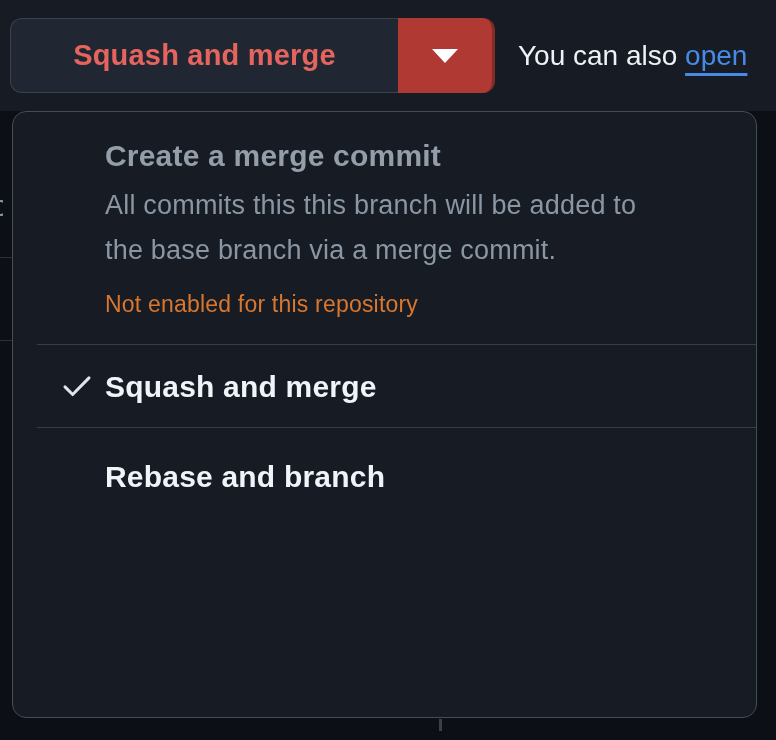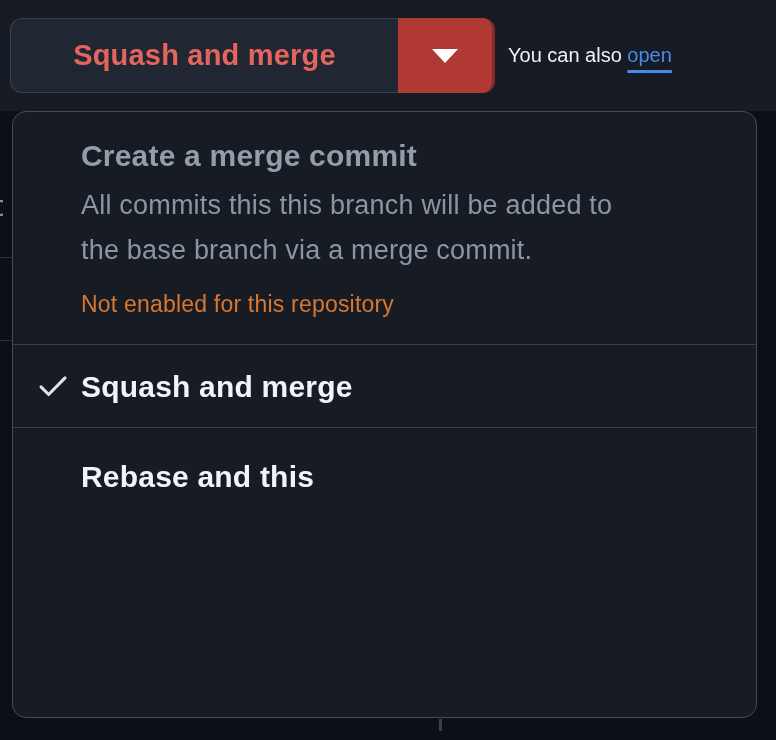--- a/index.html
+++ b/index.html
@@ -42,22 +42,22 @@
     display: flex; align-items: center; justify-content: center;
     cursor: pointer;
   }
   .caret {
     width: 0; height: 0;
     border-left: 13px solid transparent;
     border-right: 13px solid transparent;
     border-top: 14px solid #ffffff;
   }
   .aside {
-    margin-left: 13px;
-    font-size: 20px;
+    margin-left: 23px;
+    font-size: 28px;
     color: #eef1f6;
     white-space: nowrap;
   }
   .aside a {
     color: #478be6;
     text-decoration: underline;
     text-decoration-thickness: 3px;
     text-underline-offset: 8px;
     cursor: pointer;
   }
@@ -77,21 +77,21 @@
   }
 
   
   .dropdown {
     position: absolute; left: 12px; top: 111px;
     width: 745px; height: 607px;
     background: #161b24;
     border: 1px solid #444c56;
     border-radius: 14px;
     overflow: hidden;
-    display: flex; flex-direction: column;
+    display: flex; flex-direction: column; padding-left: 24px;
   }
   .item { position: relative; padding: 24px 28px 22px 68px; }
   .item + .item { border-top: 1px solid #373e48; }
   .item-1 { padding-top: 26px; }
   .item-3 { padding-top: 31px; }
   .item-title {
     font-size: 30px; font-weight: 700;
     color: #f0f4f8; line-height: 36px;
     letter-spacing: 0.2px;
   }
@@ -147,16 +147,16 @@
   <div class="item item-2 item-selected">
     <span class="check">
       <svg viewBox="0 0 24 24" fill="none">
         <path d="M4 12.6l5.1 5.1L20 6.6" stroke="#dfe5ec" stroke-width="2" stroke-linecap="round" stroke-linejoin="round"></path>
       </svg>
     </span>
     <div class="item-title">Squash and merge</div>
   </div>
 
   <div class="item item-3">
-    <div class="item-title">Rebase and this</div>
+    <div class="item-title">Rebase and branch</div>
   </div>
 
 </div>
 
 </body></html>

